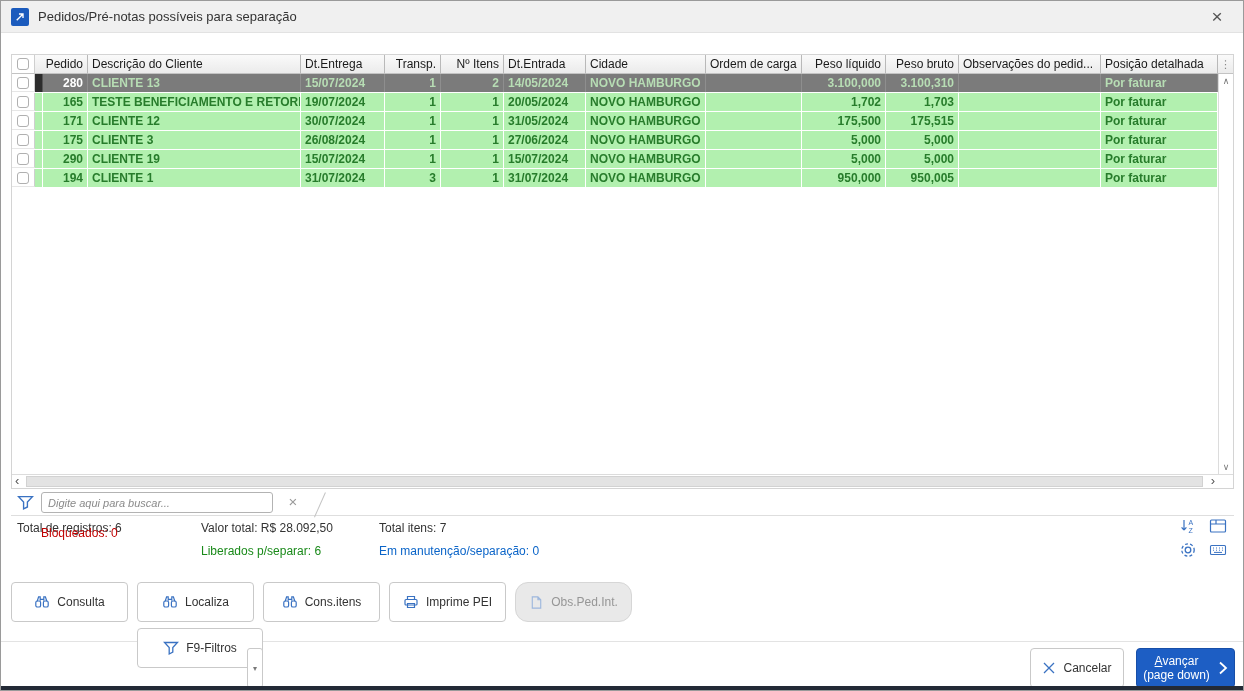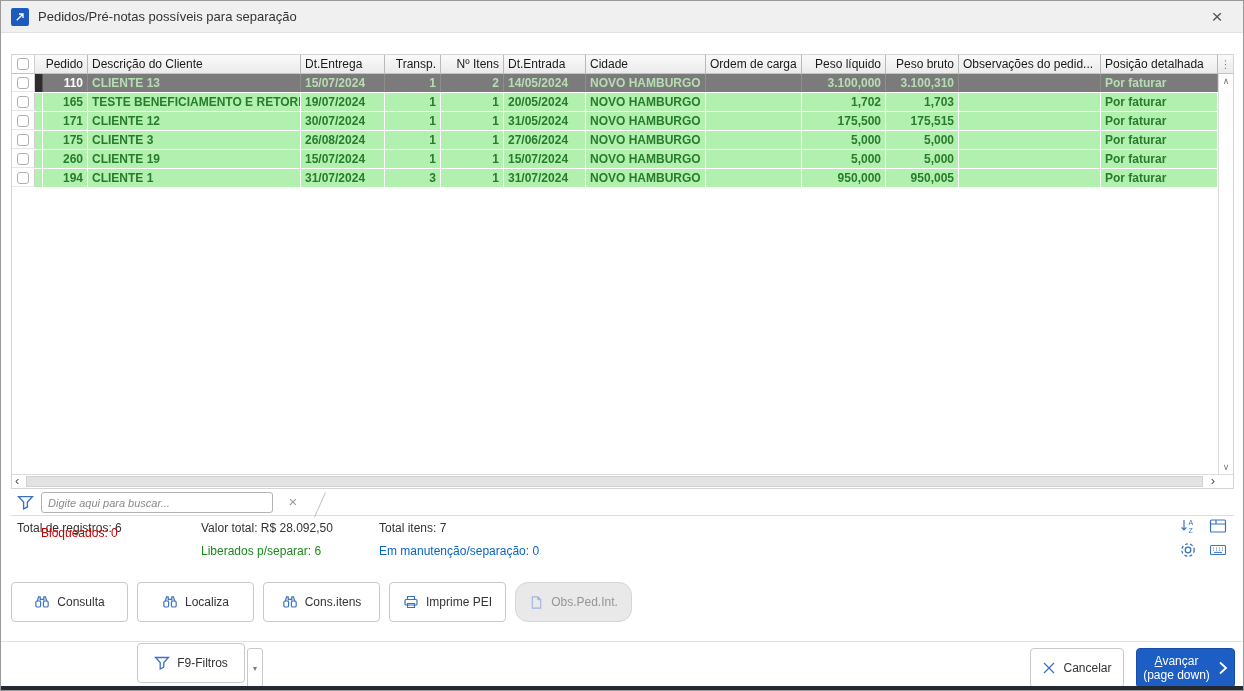--- a/index.html
+++ b/index.html
@@ -82,21 +82,21 @@
   .mi { position:absolute; width:18px; height:18px; }
 
   
   .btn { position:absolute; height:40px; background:#fff; border:1px solid #c9c9c9;
          border-radius:4px; font-size:12px; color:#333; display:flex; align-items:center;
          justify-content:center; gap:7px; font-family:"Liberation Sans", sans-serif; }
   .btn.disabled { background:#e9e9e9; color:#969696; border-color:#d6d6d6; }
   .action-row .btn { top:581px; width:117px; }
   .footer-line { position:absolute; left:0; top:640px; width:100%; border-top:1px solid #e3e3e3; }
   .btn.f5 { left:10px; top:647px; width:117px; }
-  .btn.f9 { left:136px; top:642px; width:108px; }
+  .btn.f9 { left:136px; top:627px; width:126px; }
   .btn.mini { left:246px; top:647px; width:16px; height:40px; color:#7a7a7a;
               font-size:8px; border-radius:3px; }
   .btn.cancel { left:1029px; top:647px; width:94px; }
   .btn.next { left:1135px; top:647px; width:99px; background:#1d5ec4; border:1px solid #174ea8;
               color:#fff; gap:8px; }
   .next .lbl { text-align:center; line-height:14px; font-size:12px; }
   .u { text-decoration:underline; }
   .bottom-strip { position:absolute; left:0; bottom:0; width:100%; height:4px; background:#232a36; }
   svg { display:block; }
 </style>
@@ -133,21 +133,21 @@
       <div class="hcell c-obs">Observações do pedid...</div>
       <div class="hcell c-pos">Posição detalhada</div>
       <div class="hdots">⋮</div>
     </div>
 
     <div class="r sel">
       <div class="chkcell">
           <span class="cb"></span>
         </div>
       <div class="marker"></div>
-      <div class="cell c-pedido">110</div>
+      <div class="cell c-pedido">280</div>
       <div class="cell c-cliente">CLIENTE 13</div>
       <div class="cell c-entrega">15/07/2024</div>
       <div class="cell c-transp">1</div>
       <div class="cell c-itens">2</div>
       <div class="cell c-entrada">14/05/2024</div>
       <div class="cell c-cidade">NOVO HAMBURGO</div>
       <div class="cell c-ordem"></div>
       <div class="cell c-pliq">3.100,000</div>
       <div class="cell c-pbruto">3.100,310</div>
       <div class="cell c-obs"></div>
@@ -209,21 +209,21 @@
       <div class="cell c-pbruto">5,000</div>
       <div class="cell c-obs"></div>
       <div class="cell c-pos">Por faturar</div>
     </div>
 
     <div class="r">
       <div class="chkcell">
           <span class="cb"></span>
         </div>
       <div class="marker"></div>
-      <div class="cell c-pedido">260</div>
+      <div class="cell c-pedido">290</div>
       <div class="cell c-cliente">CLIENTE 19</div>
       <div class="cell c-entrega">15/07/2024</div>
       <div class="cell c-transp">1</div>
       <div class="cell c-itens">1</div>
       <div class="cell c-entrada">15/07/2024</div>
       <div class="cell c-cidade">NOVO HAMBURGO</div>
       <div class="cell c-ordem"></div>
       <div class="cell c-pliq">5,000</div>
       <div class="cell c-pbruto">5,000</div>
       <div class="cell c-obs"></div>

